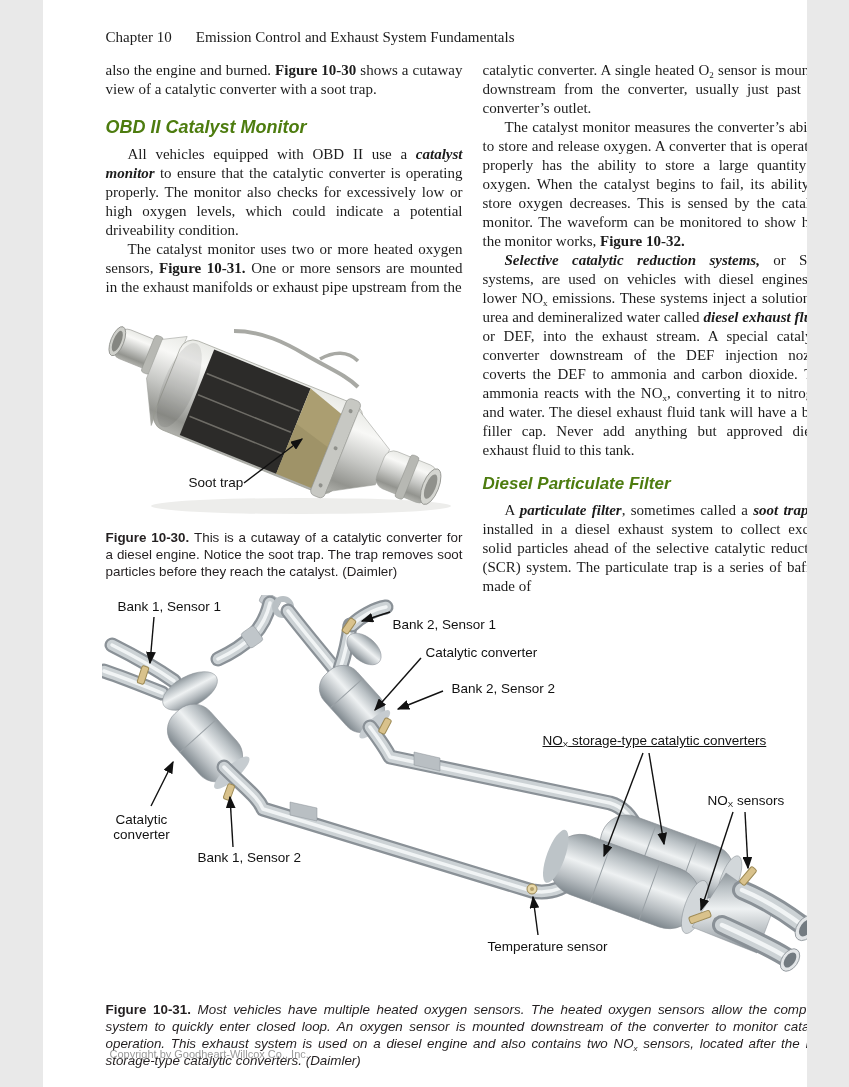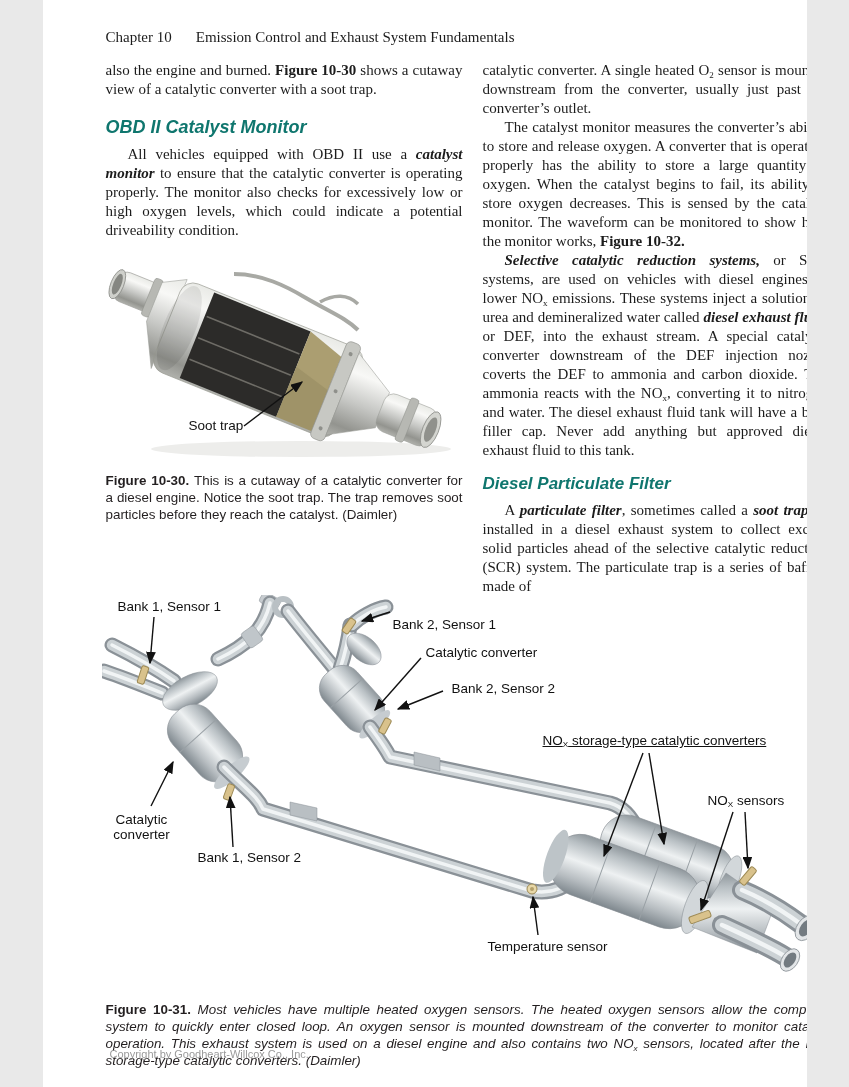--- a/index.html
+++ b/index.html
@@ -12,21 +12,21 @@
   .header .ttl{flex:1;}
   .header .pn{text-align:left;}
 
   
   .columns{position:absolute;top:61px;left:63px;width:722px;display:flex;gap:20px;}
   .col-left{width:357px;}
   .col-right{width:345px;}
   p.body{margin:0;font-size:15px;line-height:19px;text-align:justify;}
   p.ind{text-indent:22px;}
   .subhead{font-family:"Liberation Sans",sans-serif;font-style:italic;font-weight:bold;
-           font-size:18px;margin:18px 0 7px 0;color:#0f766e;}
+           font-size:18px;margin:18px 0 7px 0;color:#4d7c0f;}
   .subhead.small{font-size:17px;margin-top:14px;}
   .bluehead{font-family:"Liberation Sans",sans-serif;font-weight:bold;font-size:20px;
             letter-spacing:-0.3px;margin:15px 0 7px 0;}
 
   
   .caption{font-family:"Liberation Sans",sans-serif;font-size:13.4px;line-height:17px;
            text-align:justify;color:#231f20;}
   sub{font-size:60%;line-height:0;vertical-align:baseline;position:relative;top:0.3em;}
 
   
@@ -68,20 +68,21 @@
     <span class="ttl">Emission Control and Exhaust System Fundamentals</span>
     <span class="pn">199</span>
   </div>
 
   <div class="columns">
 
     <div class="col-left">
       <p class="body"><span>also the engine and burned. </span><span style="font-weight: bold;">Figure 10-30</span><span> shows a cutaway view of a catalytic converter with a soot trap.</span></p>
       <h3 class="subhead">OBD II Catalyst Monitor</h3>
       <p class="body ind"><span>All vehicles equipped with OBD II use a </span><span style="font-weight: bold; font-style: italic;">catalyst monitor</span><span> to ensure that the catalytic converter is operating properly. The monitor also checks for excessively low or high oxygen levels, which could indicate a potential driveability condition.</span></p>
+      <p class="body ind"><span>The catalyst monitor uses two or more heated oxygen sensors, </span><span style="font-weight: bold;">Figure 10-31.</span><span> One or more sensors are mounted in the exhaust manifolds or exhaust pipe upstream from the</span></p>
 
       <div class="fig30">
         <svg width="373" height="218" viewBox="0 0 373 218">
           <defs>
             <linearGradient id="gA" x1="0" y1="0" x2="0" y2="1">
               <stop offset="0" stop-color="#e9eae6"></stop>
               <stop offset="0.22" stop-color="#f8f8f6"></stop>
               <stop offset="0.55" stop-color="#c6c7c4"></stop>
               <stop offset="0.85" stop-color="#93948f"></stop>
               <stop offset="1" stop-color="#b0b1ac"></stop>

